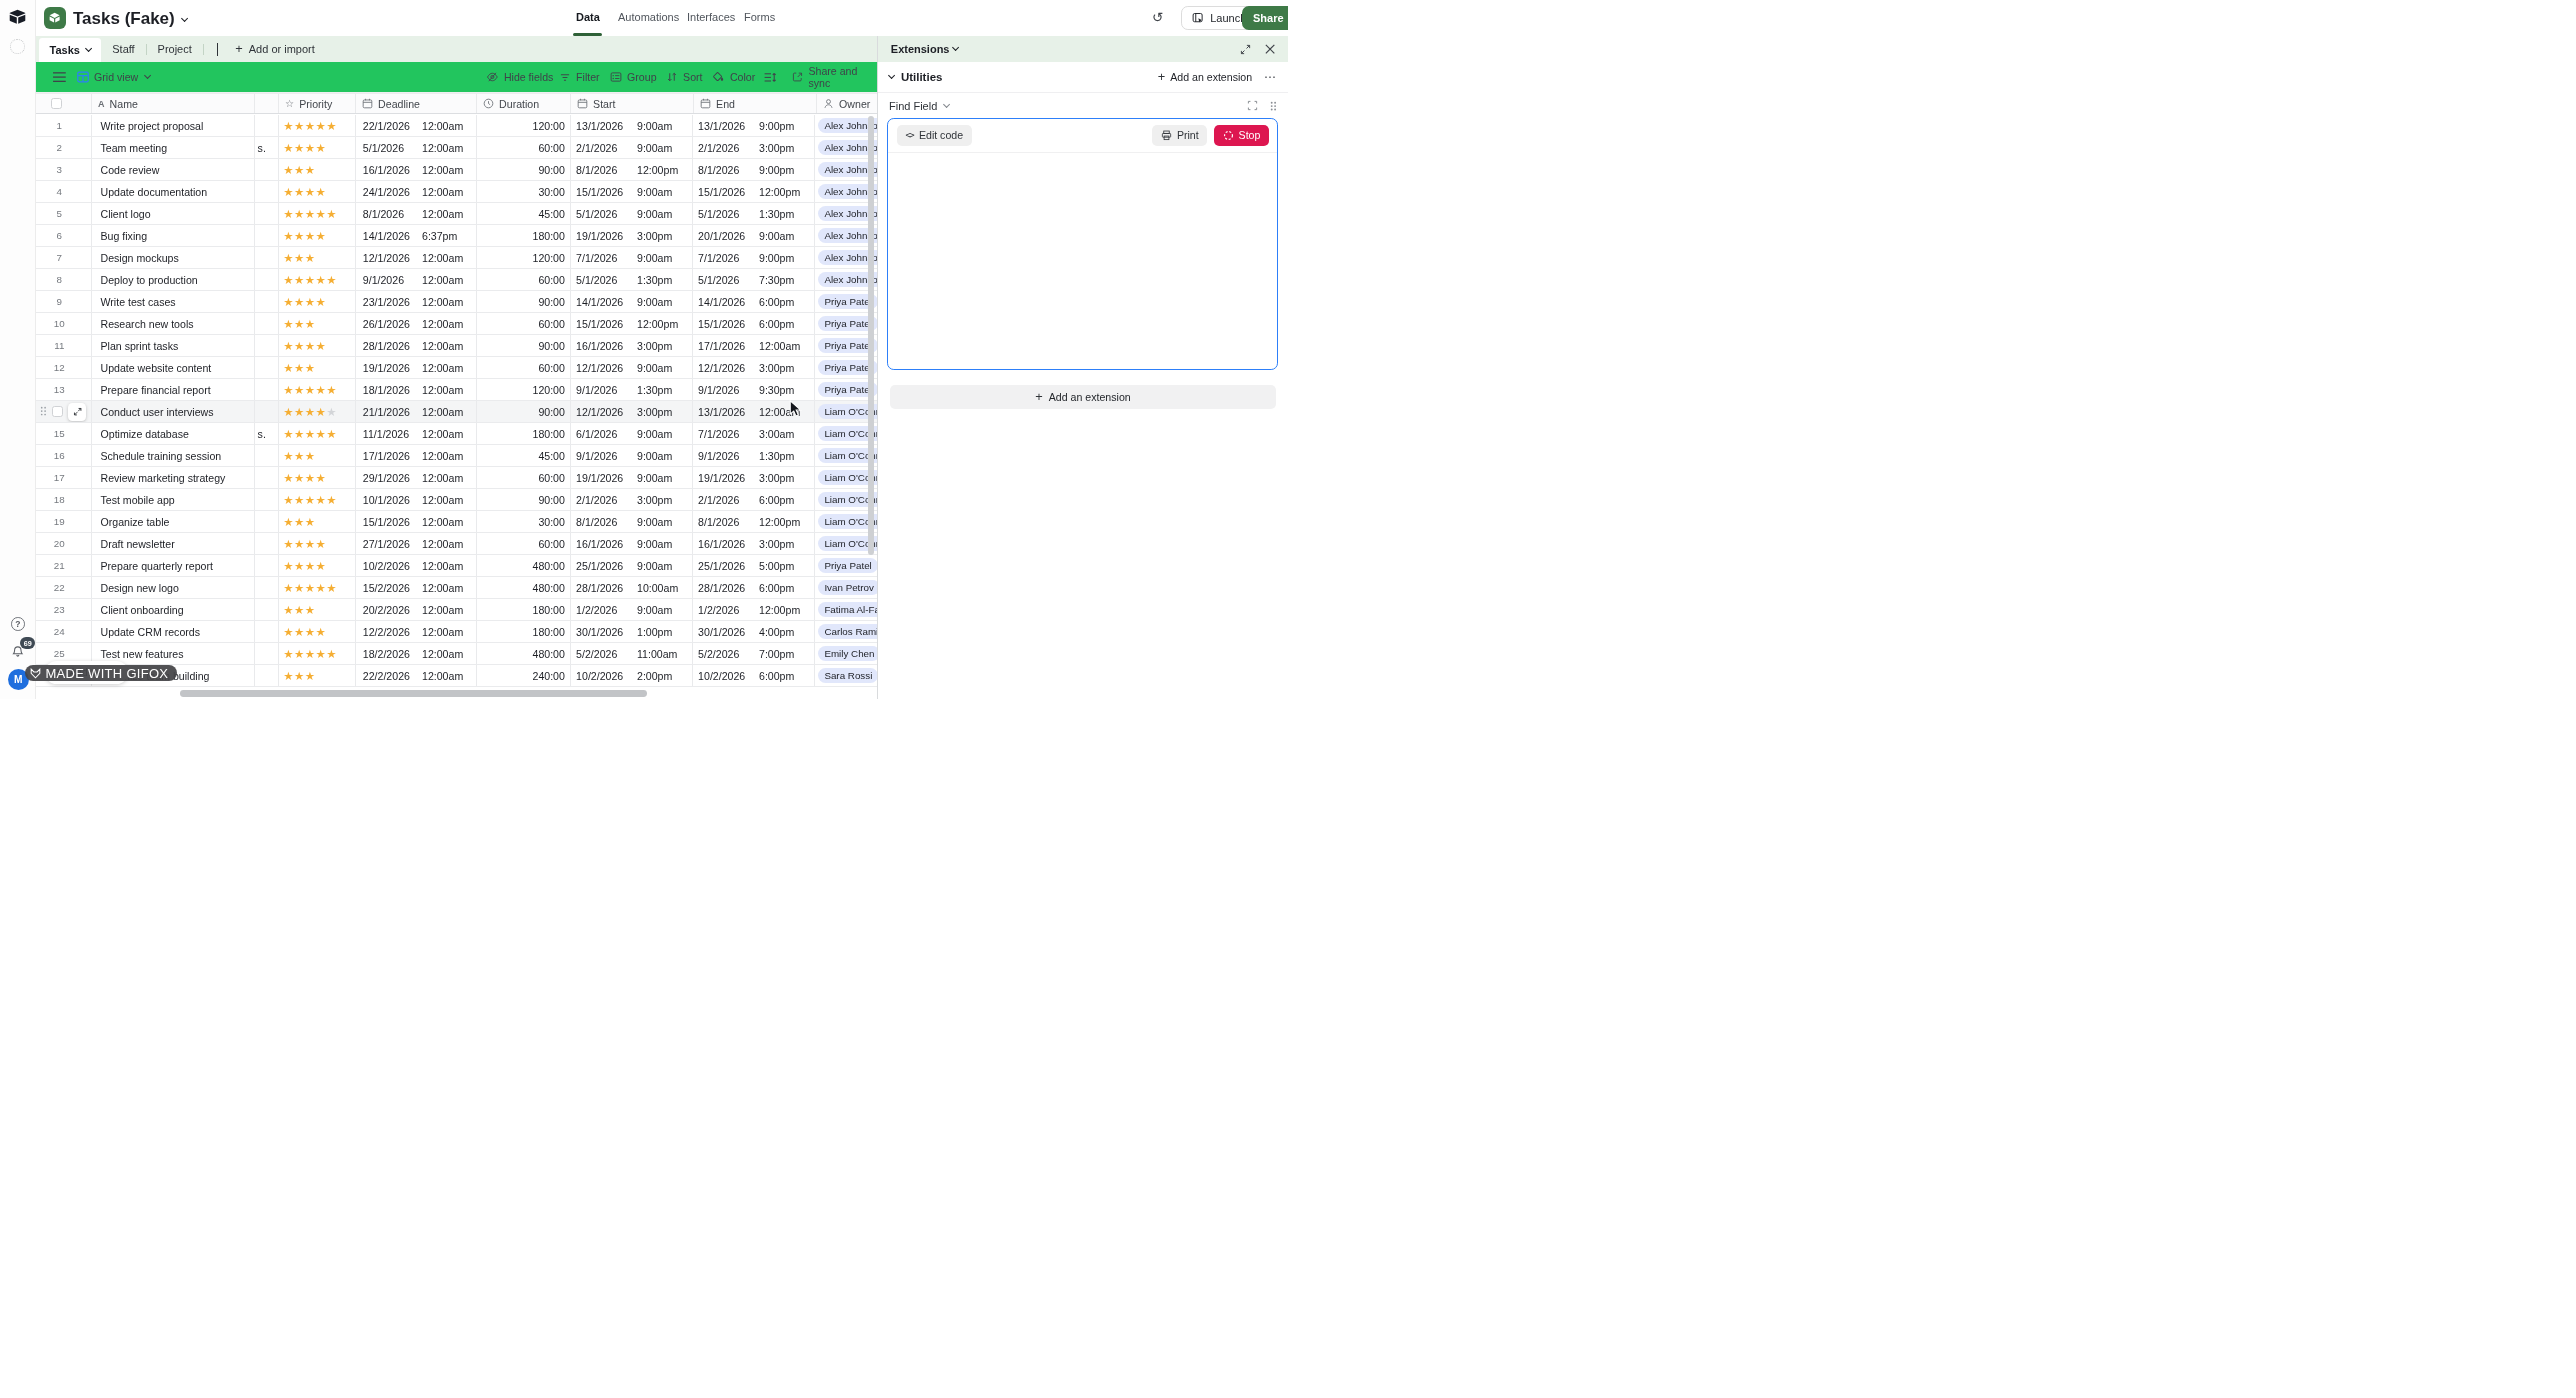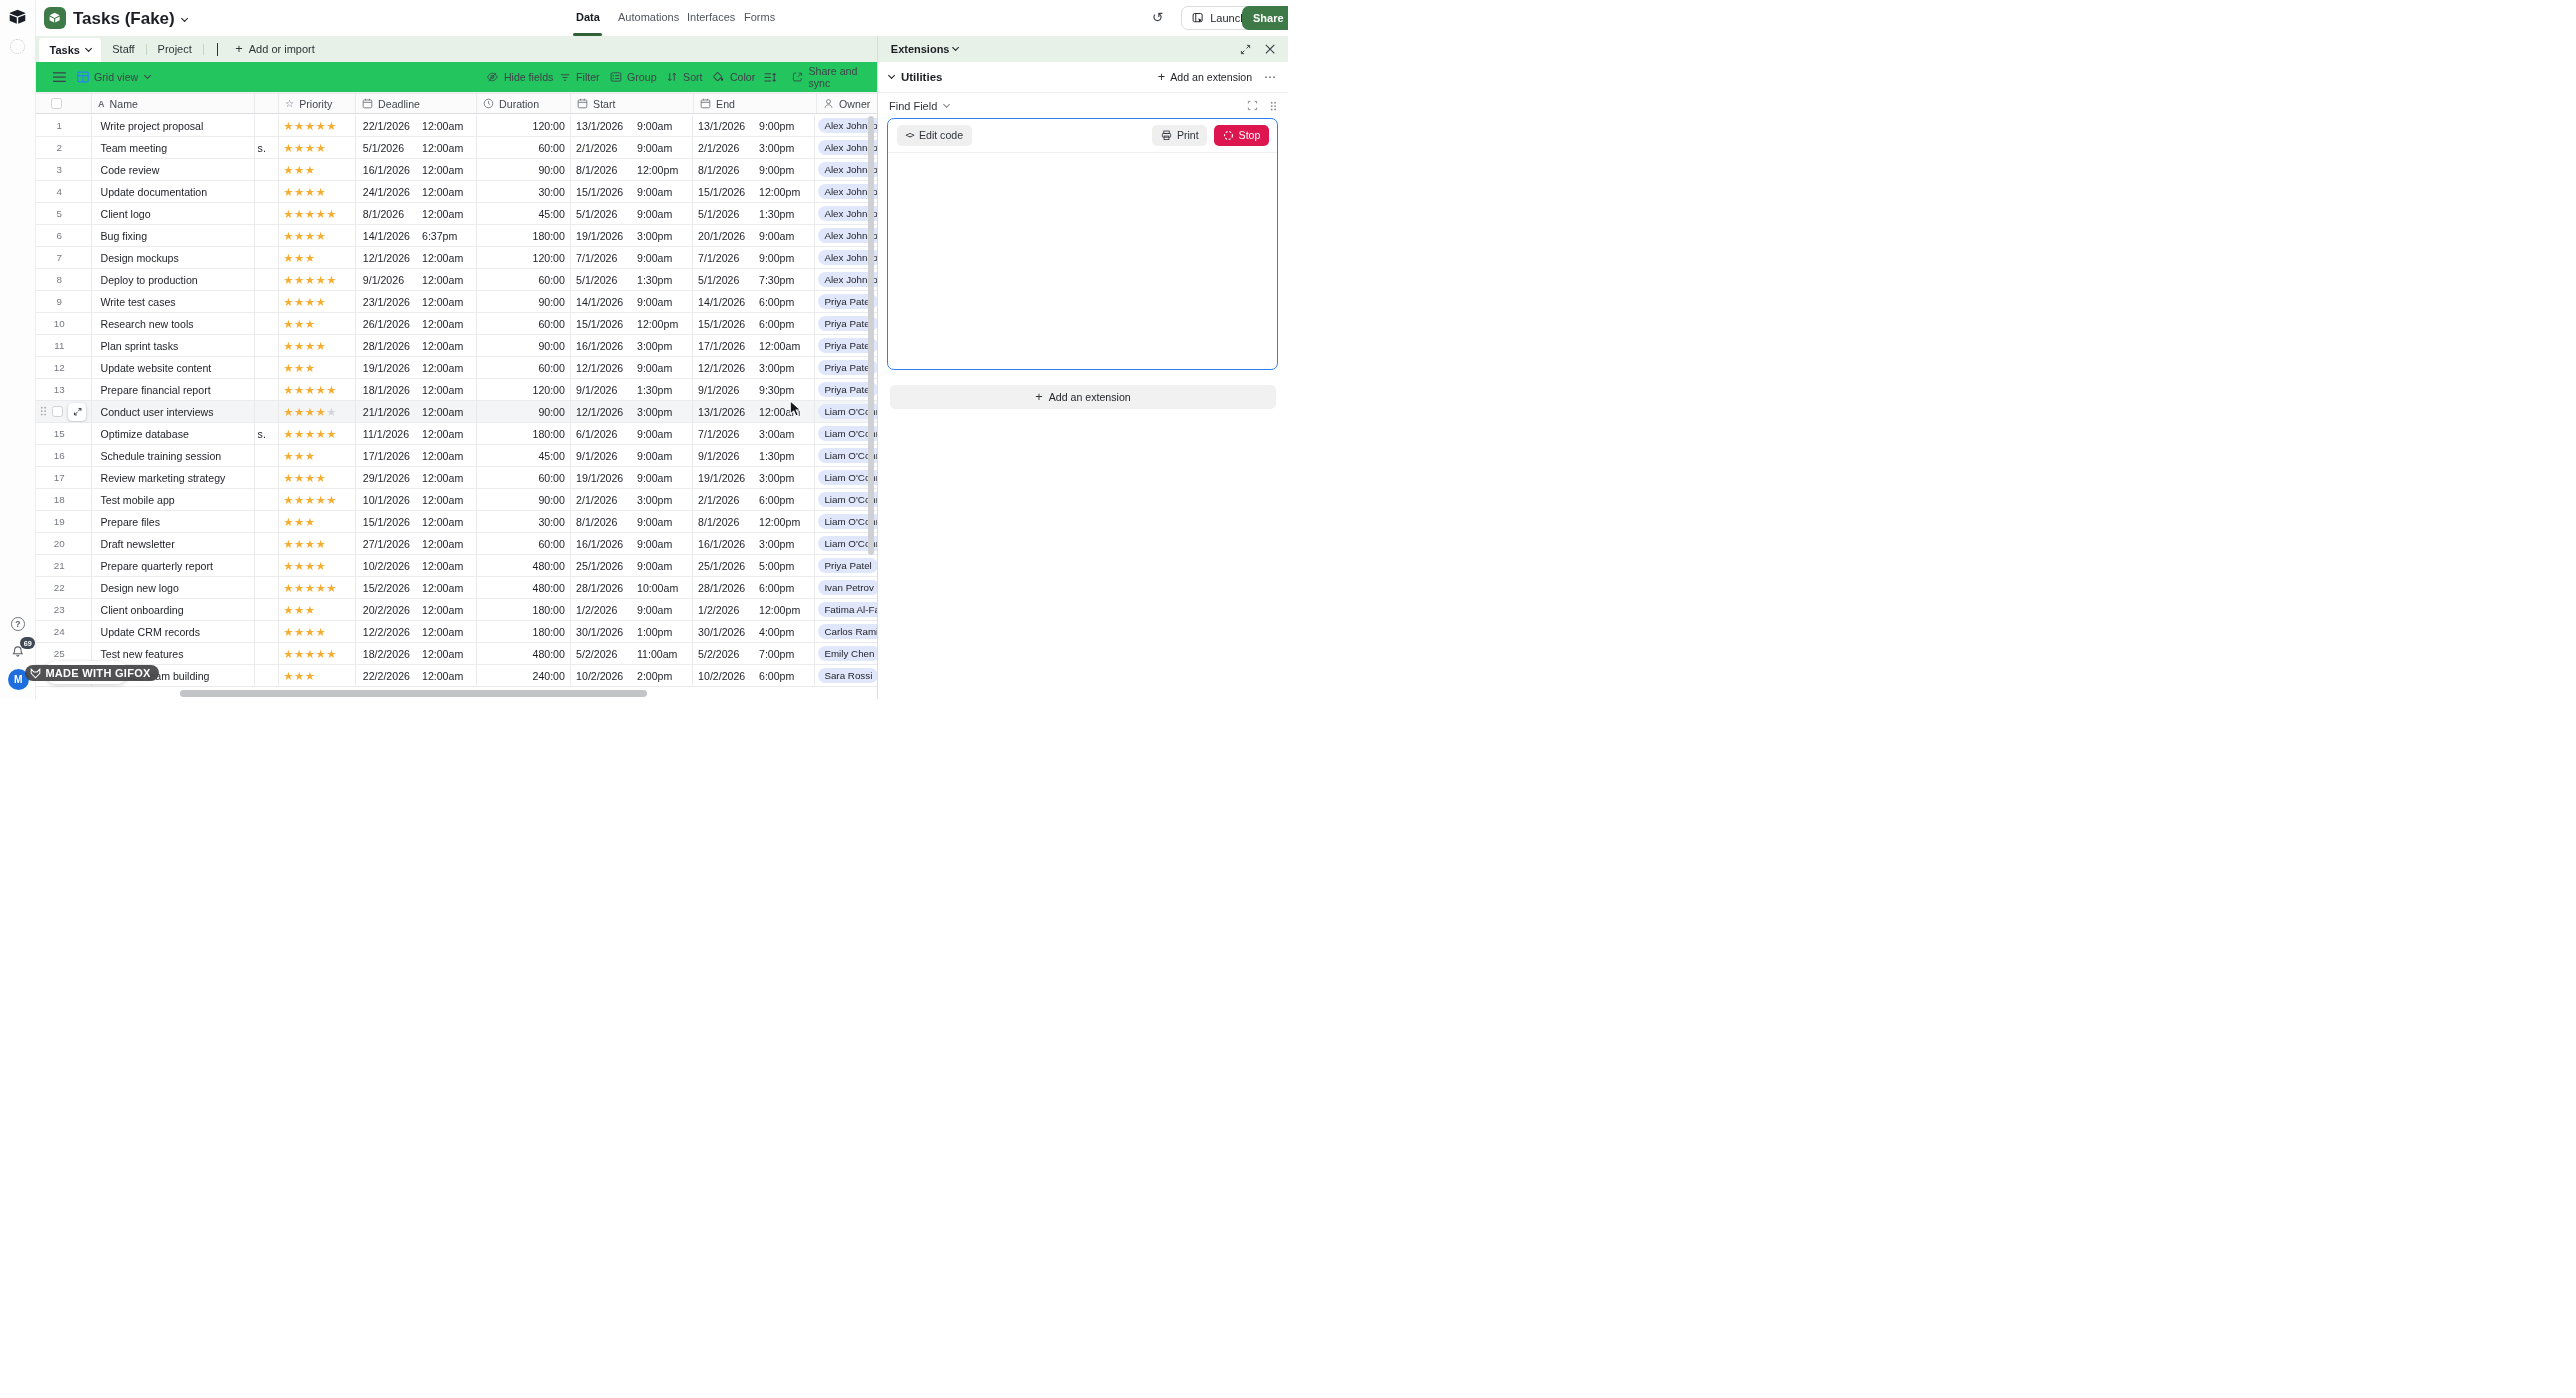--- a/index.html
+++ b/index.html
@@ -88,21 +88,21 @@
 .ff-desc{font-size:10.6px;margin:0 0 19px;color:#24272c}
 .codechip{font-family:"DejaVu Sans Mono",monospace;font-size:9.4px;color:#c0244c;background:#f2f2f3;padding:0.9px 3.4px;border-radius:2.6px}
 .search-label{font-size:10.6px;margin-bottom:7.7px;color:#24272c}
 .search-row{display:flex;gap:14.5px;align-items:center}
 .search-input{width:305px;height:20.4px;border:1.7px solid #9b9da1;background:#fafafa;border-radius:1.7px;font-size:10.2px;padding:0 4.3px;font-family:"Liberation Sans",sans-serif}
 .next-btn{width:34px;height:23px;background:#f1f1f2;border-radius:2.6px;display:flex;align-items:center;justify-content:center;font-size:10.6px;color:#505archive459}
 .next-btn{color:#45494f}
 .add-ext-big{position:absolute;left:12px;top:349px;width:386px;height:24px;background:#f1f1f2;border-radius:5.1px;display:flex;align-items:center;justify-content:center;font-size:10.6px;gap:6px;color:#24272c}
 
 .add-pill{position:absolute;left:45px;top:661px;width:83px;height:23px;background:#fff;border-radius:12px;box-shadow:0 0.9px 4.3px rgba(0,0,0,.2);z-index:7;display:flex;align-items:center;padding:0 9.4px;gap:7.7px;font-size:10.2px;color:#44484e}
-.gifox{position:absolute;left:25px;top:665px;height:16px;background:rgba(68,68,71,.93);border-radius:8.5px;z-index:8;display:flex;align-items:center;padding:0 8.5px 0 5.1px;gap:4.3px;color:#fff;font-size:11px;font-weight:bold;letter-spacing:0.3px;white-space:nowrap}
+.gifox{position:absolute;left:25px;top:665px;height:16px;background:rgba(68,68,71,.93);border-radius:8.5px;z-index:8;display:flex;align-items:center;padding:0 8.5px 0 5.1px;gap:4.3px;color:#fff;font-size:13px;font-weight:normal;letter-spacing:0.3px;white-space:nowrap}
 .cursor{position:absolute;left:789px;top:400px;z-index:9}
 </style>
 </head>
 <body>
 
 <div class="app">
 
   <div class="rail">
     <div class="rail-logo">
       <svg width="17" height="15.3" viewBox="0 0 24 21">
@@ -655,21 +655,21 @@
         <div class="cell c-sd">2/1/2026</div>
         <div class="cell br">3:00pm</div>
         <div class="cell c-sd">2/1/2026</div>
         <div class="cell br">6:00pm</div>
         <div class="cell c-owner">
           <span class="chip">Liam O'Connor</span>
         </div>
       </div>
       <div class="row">
         <div class="cell br c-num">19</div>
-        <div class="cell c-name br">Prepare files</div>
+        <div class="cell c-name br">Organize table</div>
         <div class="cell c-tail br"></div>
         <div class="cell c-stars br">
           <span>★★★</span>
         </div>
         <div class="cell c-dld">15/1/2026</div>
         <div class="cell br">12:00am</div>
         <div class="cell c-dur br">30:00</div>
         <div class="cell c-sd">8/1/2026</div>
         <div class="cell br">9:00am</div>
         <div class="cell c-sd">8/1/2026</div>

